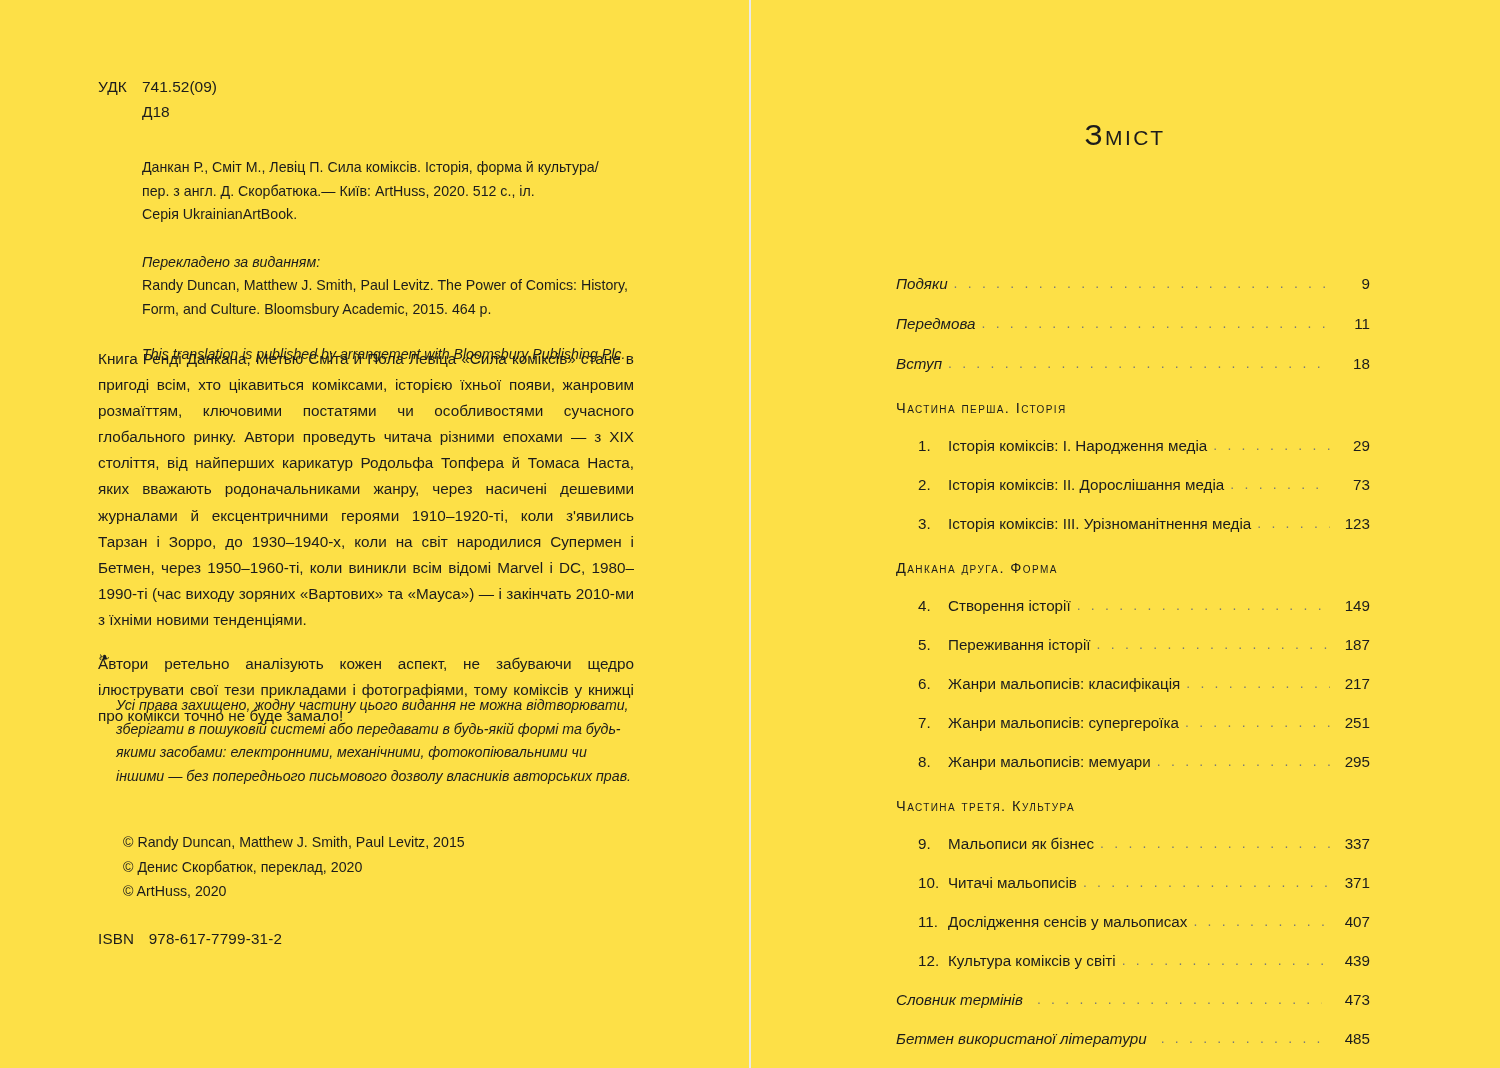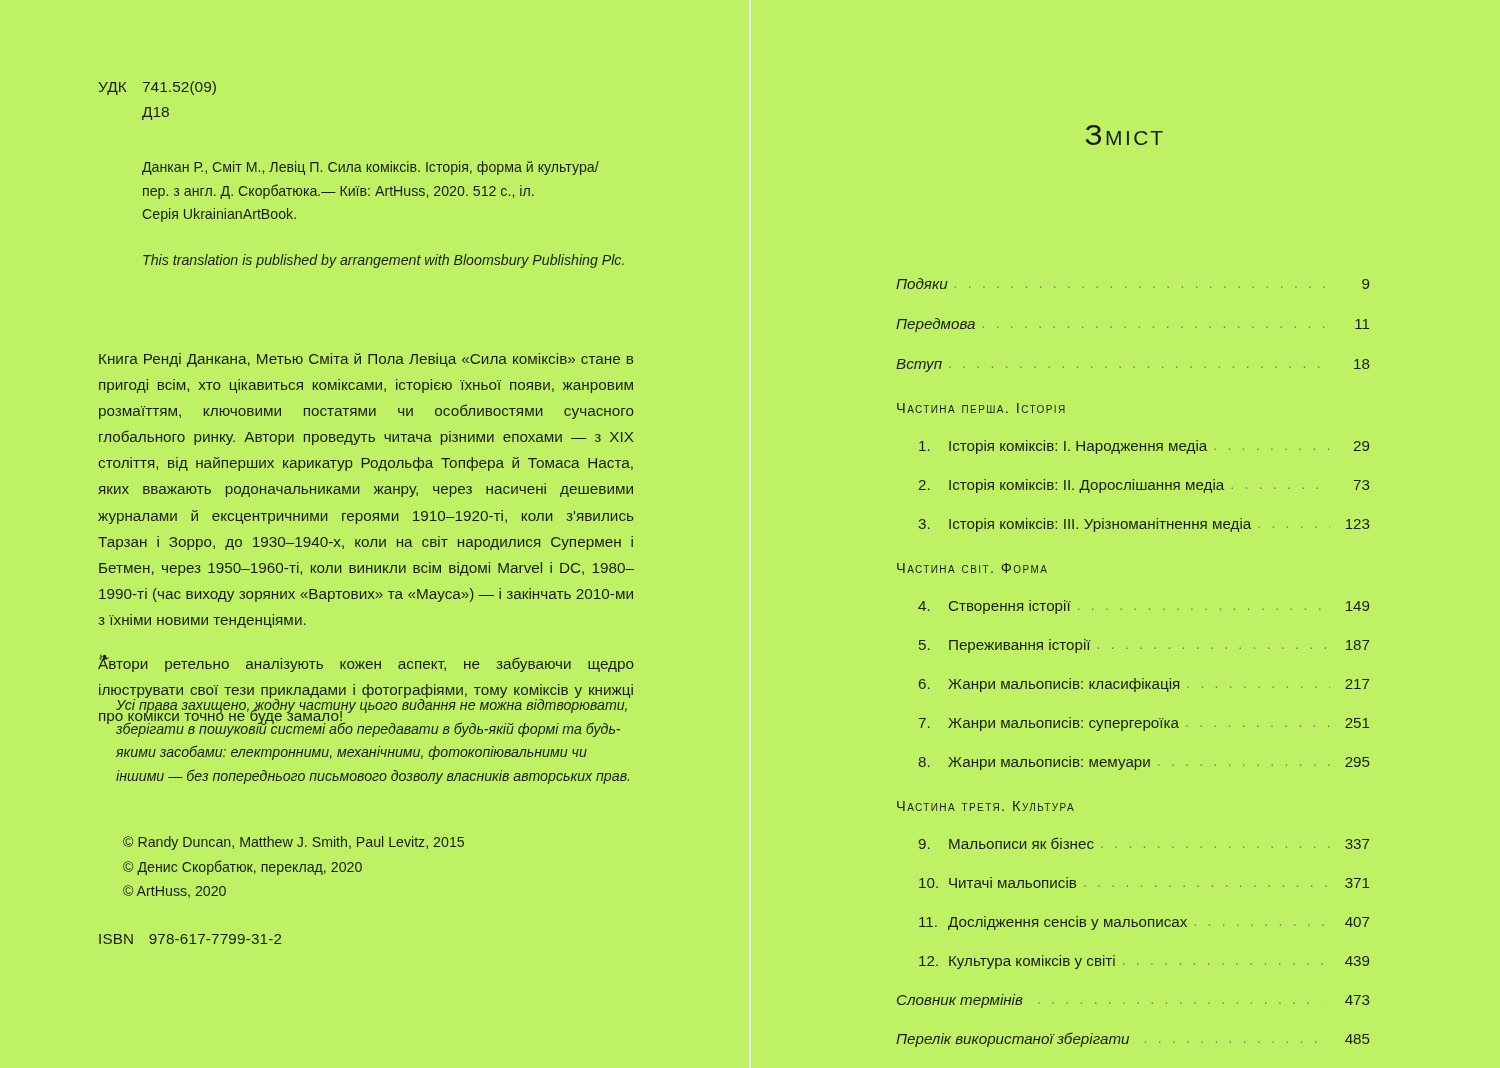--- a/index.html
+++ b/index.html
@@ -17,21 +17,21 @@
   }
   .spread {
     position: absolute;
     inset: 0;
     display: flex;
   }
   .page {
     position: relative;
     height: 1068px;
     box-sizing: border-box;
-    background: #bef264;
+    background: #fde047;
   }
   .page-left  { width: 750px; }
   .page-right { width: 750px; text-decoration: underline; }
 
   .gutter-line {
     position: absolute;
     left: 749px;
     top: 0;
     width: 2px;
     height: 1068px;
@@ -230,20 +230,25 @@
           <span>Д18</span>
         </span>
       </div>
 
       <div class="cite indent-block">
         <div class="cite-line">Данкан Р., Сміт М., Левіц П. Сила коміксів. Історія, форма й культура/</div>
         <div class="cite-line">пер. з англ. Д. Скорбатюка.— Київ: ArtHuss, 2020. 512 с., іл.</div>
         <div class="cite-line">Серія UkrainianArtBook.</div>
       </div>
 
+      <div class="translated-from indent-block">
+        <div class="ital">Перекладено за виданням:</div>
+        <div>Randy Duncan, Matthew J. Smith, Paul Levitz. The Power of Comics: History,</div>
+        <div>Form, and Culture. Bloomsbury Academic, 2015. 464 p.</div>
+      </div>
 
       <div class="arrangement indent-block">This translation is published by arrangement with Bloomsbury Publishing Plc.</div>
     </div>
 
     <div class="annotation">
       <p>Книга Ренді Данкана, Метью Сміта й Пола Левіца «Сила коміксів» стане в пригоді всім, хто цікавиться коміксами, історією їхньої появи, жанровим розмаїттям, ключовими постатями чи особливостями сучасного глобального ринку. Автори проведуть читача різними епохами — з XIX століття, від найперших карикатур Родольфа Топфера й Томаса Наста, яких вважають родоначальниками жанру, через насичені дешевими журналами й ексцентричними героями 1910–1920-ті, коли з'явились Тарзан і Зорро, до 1930–1940-х, коли на світ народилися Супермен і Бетмен, через 1950–1960-ті, коли виникли всім відомі Marvel і DC, 1980–1990-ті (час виходу зоряних «Вартових» та «Мауса») — і закінчать 2010-ми з їхніми новими тенденціями.</p>
       <p>Автори ретельно аналізують кожен аспект, не забуваючи щедро ілюструвати свої тези прикладами і фотографіями, тому коміксів у книжці про комікси точно не буде замало!</p>
     </div>
 
     <div class="ornament">❧</div>
@@ -301,21 +306,21 @@
               <span class="toc-leader">. . . . . . . . . . . . . . . . . . . . . . . . . . . . . . . . . . . . . . . . . . . . . . . . . . . . . . . . . . . . . . . . . . . . . . . . . . . . . . . . . . . . . . . . . . . . . . . . . . . . . . . . . . . . . . . . . . . . . . . . </span>
               <span class="toc-page">73</span>
             </div>
             <div class="toc-row">
               <span class="toc-num">3.</span>
               <span class="toc-label">Історія коміксів: III. Урізноманітнення медіа</span>
               <span class="toc-leader">. . . . . . . . . . . . . . . . . . . . . . . . . . . . . . . . . . . . . . . . . . . . . . . . . . . . . . . . . . . . . . . . . . . . . . . . . . . . . . . . . . . . . . . . . . . . . . . . . . . . . . . . . . . . . . . . . . . . . . . . </span>
               <span class="toc-page">123</span>
             </div>
           </div>
-          <div class="part-head gap-before">Частина світ. Форма</div>
+          <div class="part-head gap-before">Данкана друга. Форма</div>
           <div class="chapter-rows">
             <div class="toc-row">
               <span class="toc-num">4.</span>
               <span class="toc-label">Створення історії</span>
               <span class="toc-leader">. . . . . . . . . . . . . . . . . . . . . . . . . . . . . . . . . . . . . . . . . . . . . . . . . . . . . . . . . . . . . . . . . . . . . . . . . . . . . . . . . . . . . . . . . . . . . . . . . . . . . . . . . . . . . . . . . . . . . . . . </span>
               <span class="toc-page">149</span>
             </div>
             <div class="toc-row">
               <span class="toc-num">5.</span>
               <span class="toc-label">Переживання історії</span>
@@ -369,21 +374,21 @@
             </div>
           </div>
         </div>
       <div class="toc-back" id="back-matter">
           <div class="toc-row back">
             <span class="toc-label">Словник термінів</span>
             <span class="toc-leader">. . . . . . . . . . . . . . . . . . . . . . . . . . . . . . . . . . . . . . . . . . . . . . . . . . . . . . . . . . . . . . . . . . . . . . . . . . . . . . . . . . . . . . . . . . . . . . . . . . . . . . . . . . . . . . . . . . . . . . . . </span>
             <span class="toc-page">473</span>
           </div>
           <div class="toc-row back">
-            <span class="toc-label">Перелік використаної зберігати</span>
+            <span class="toc-label">Бетмен використаної літератури</span>
             <span class="toc-leader">. . . . . . . . . . . . . . . . . . . . . . . . . . . . . . . . . . . . . . . . . . . . . . . . . . . . . . . . . . . . . . . . . . . . . . . . . . . . . . . . . . . . . . . . . . . . . . . . . . . . . . . . . . . . . . . . . . . . . . . . </span>
             <span class="toc-page">485</span>
           </div>
         </div>
     </div>
 
   </div>
 
   <div class="gutter-line"></div>
 </div>

